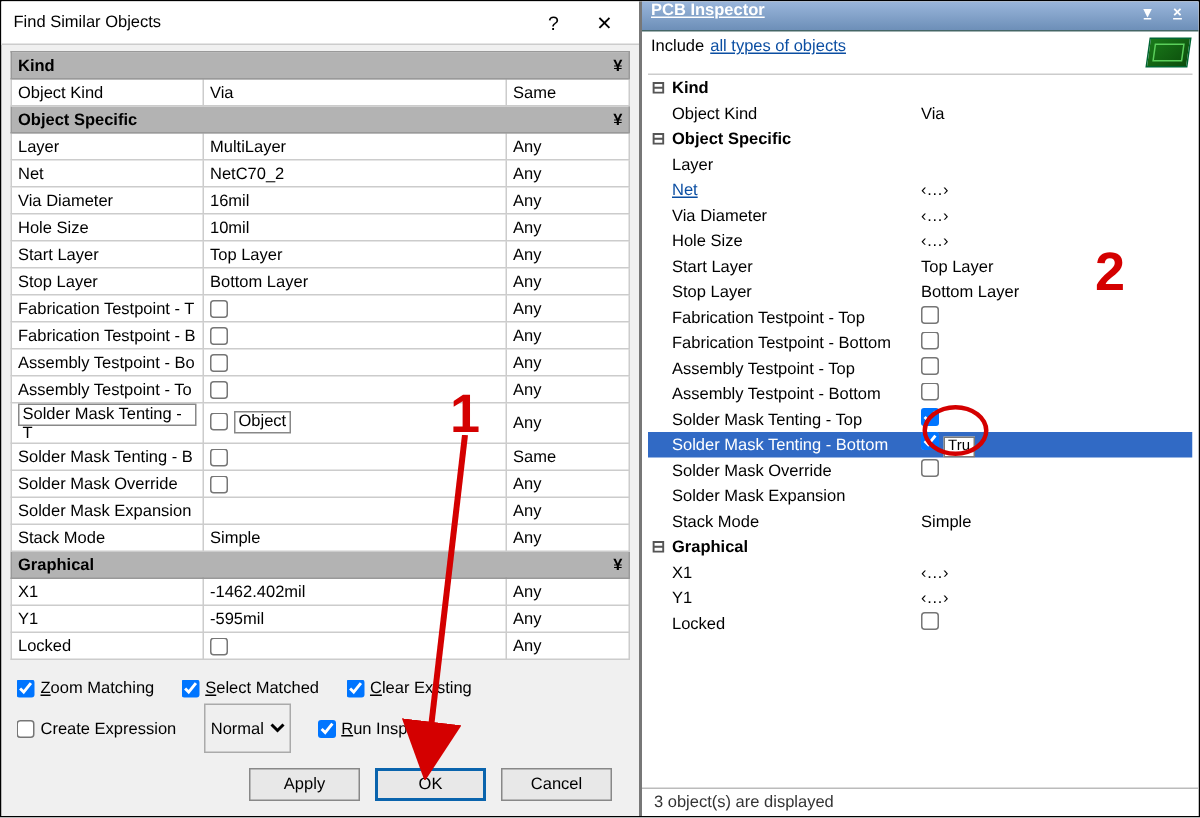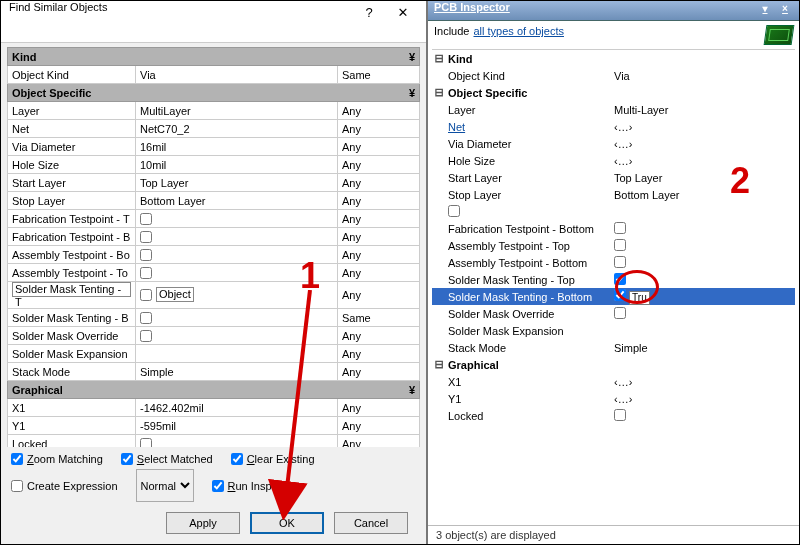--- a/index.html
+++ b/index.html
@@ -2,21 +2,21 @@
 <html><head>
 <meta charset="utf-8">
 <style>
   * { box-sizing: border-box; font-family: "Segoe UI", Tahoma, sans-serif; font-size: 11px; }
   body { margin: 0; background: #fff; width: 800px; height: 545px; overflow: hidden; position: relative; }
   .container { display: flex; width: 800px; height: 545px; border: 1px solid #000; }
   .pane-left { width: 427px; border-right: 2px solid #777; display: flex; flex-direction: column; background:#f0f0f0; }
   .pane-right { flex: 1; display: flex; flex-direction: column; background:#fff; }
 
   
-  .titlebar { display:flex; align-items:flex-start; height:42px; padding:0 6px 0 8px; background:#fff; border-bottom:1px solid #ccc;}
+  .titlebar { display:flex; align-items:center; height:29px; padding:0 6px 0 8px; background:#fff; border-bottom:1px solid #ccc;}
   .titlebar .title { flex:1; color:#000; }
   .titlebar .ctrl { width:34px; height:22px; display:flex; align-items:center; justify-content:center; font-size:13px; }
   .grid-wrap { flex:1; overflow:hidden; padding:4px 6px 0 6px; }
   .grid { width:100%; border-collapse:collapse; background:#fff;}
   .grid td { height:18px; padding:0 4px; border:1px solid #ccc; color:#000; vertical-align:middle;}
   .grid td.col1 { width:128px; }
   .grid td.col2 { }
   .grid td.col3 { width:82px; }
   .section-row td { background:#b3b3b3; font-weight:bold; border-color:#999;}
   .section-row .chev { float:right; font-size:11px;}
@@ -243,21 +243,20 @@
         </div>
 
       <div class="irow head">
           <div class="tcol">⊟</div>
           <div class="ncol">Object Specific</div>
           <div class="vcol"></div>
         </div>
       <div class="irow">
           <div class="tcol"></div>
           <div class="ncol">Layer</div>
-          <div class="vcol">Multi-Layer</div>
         </div>
       <div class="irow">
           <div class="tcol"></div>
           <div class="ncol"><a href="#">Net</a></div>
           <div class="vcol">‹…›</div>
         </div>
       <div class="irow">
           <div class="tcol"></div>
           <div class="ncol">Via Diameter</div>
           <div class="vcol">‹…›</div>
@@ -272,20 +271,21 @@
           <div class="ncol">Start Layer</div>
           <div class="vcol">Top Layer</div>
         </div>
       <div class="irow">
           <div class="tcol"></div>
           <div class="ncol">Stop Layer</div>
           <div class="vcol">Bottom Layer</div>
         </div>
       <div class="irow">
           <div class="tcol"></div>
+          <div class="ncol">Fabrication Testpoint - Top</div>
           <div class="vcol"><input type="checkbox" class="cb" style=""></div>
         </div>
       <div class="irow">
           <div class="tcol"></div>
           <div class="ncol">Fabrication Testpoint - Bottom</div>
           <div class="vcol"><input type="checkbox" class="cb" style=""></div>
         </div>
       <div class="irow">
           <div class="tcol"></div>
           <div class="ncol">Assembly Testpoint - Top</div>

